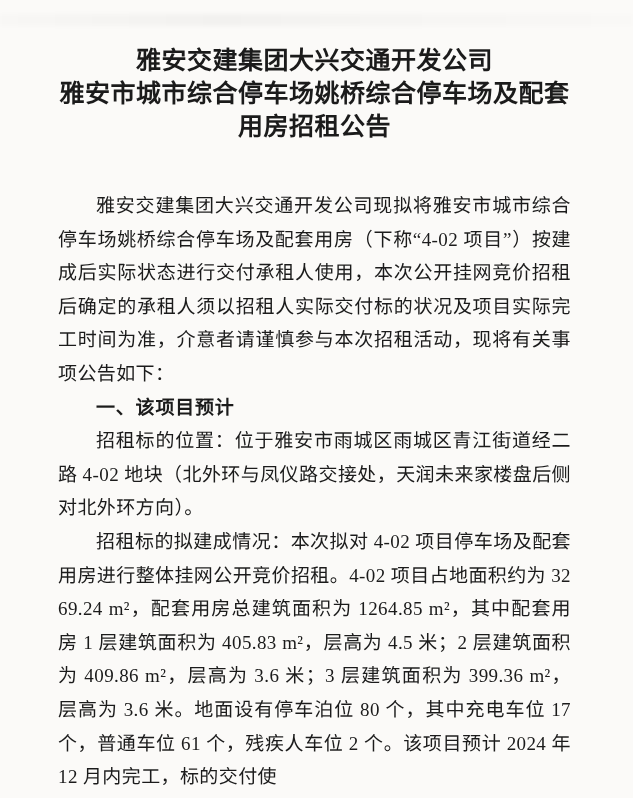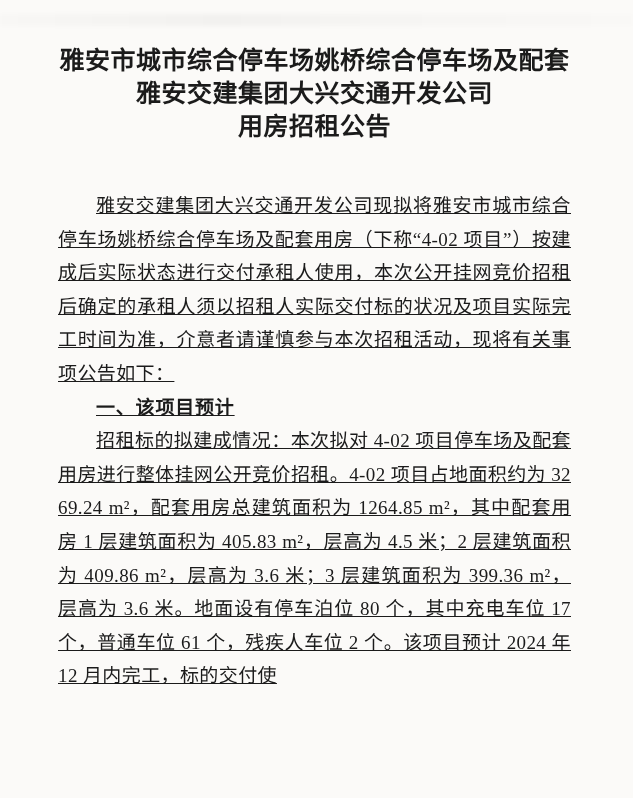--- a/index.html
+++ b/index.html
@@ -40,21 +40,20 @@
     font-size: 25px;
     line-height: 33px;
     letter-spacing: 0.5px;
     margin: 0 0 46px 0;
   }
   .title-line {
     white-space: nowrap;
   }
   .body-block {
     margin: 0;
-    text-decoration: underline;
   }
   .para {
     margin: 0;
     font-family: "Liberation Serif", serif;
     font-size: 19px;
     line-height: 33.6px;
     text-align: justify;
     text-justify: inter-ideograph;
     text-indent: 2em;
     letter-spacing: 0.4px;
@@ -67,24 +66,25 @@
   }
 </style>
 </head>
 <body>
 
 <div class="page">
 
   <div class="scan-streak"></div>
 
   <header class="title-block">
+    <div class="title-line">雅安交建集团大兴交通开发公司</div>
     <div class="title-line">雅安市城市综合停车场姚桥综合停车场及配套</div>
-    <div class="title-line">雅安交建集团大兴交通开发公司</div>
     <div class="title-line">用房招租公告</div>
   </header>
 
   <main class="body-block">
     <p class="para">雅安交建集团大兴交通开发公司现拟将雅安市城市综合停车场姚桥综合停车场及配套用房（下称“4-02 项目”）按建成后实际状态进行交付承租人使用，本次公开挂网竞价招租后确定的承租人须以招租人实际交付标的状况及项目实际完工时间为准，介意者请谨慎参与本次招租活动，现将有关事项公告如下：</p>
     <p class="para section-heading">一、该项目预计</p>
+    <p class="para">招租标的位置：位于雅安市雨城区雨城区青江街道经二路 4-02 地块（北外环与凤仪路交接处，天润未来家楼盘后侧对北外环方向）。</p>
     <p class="para">招租标的拟建成情况：本次拟对 4-02 项目停车场及配套用房进行整体挂网公开竞价招租。4-02 项目占地面积约为 3269.24 m²，配套用房总建筑面积为 1264.85 m²，其中配套用房 1 层建筑面积为 405.83 m²，层高为 4.5 米；2 层建筑面积为 409.86 m²，层高为 3.6 米；3 层建筑面积为 399.36 m²，层高为 3.6 米。地面设有停车泊位 80 个，其中充电车位 17 个，普通车位 61 个，残疾人车位 2 个。该项目预计 2024 年 12 月内完工，标的交付使</p>
   </main>
 
 </div>
 
 </body></html>

